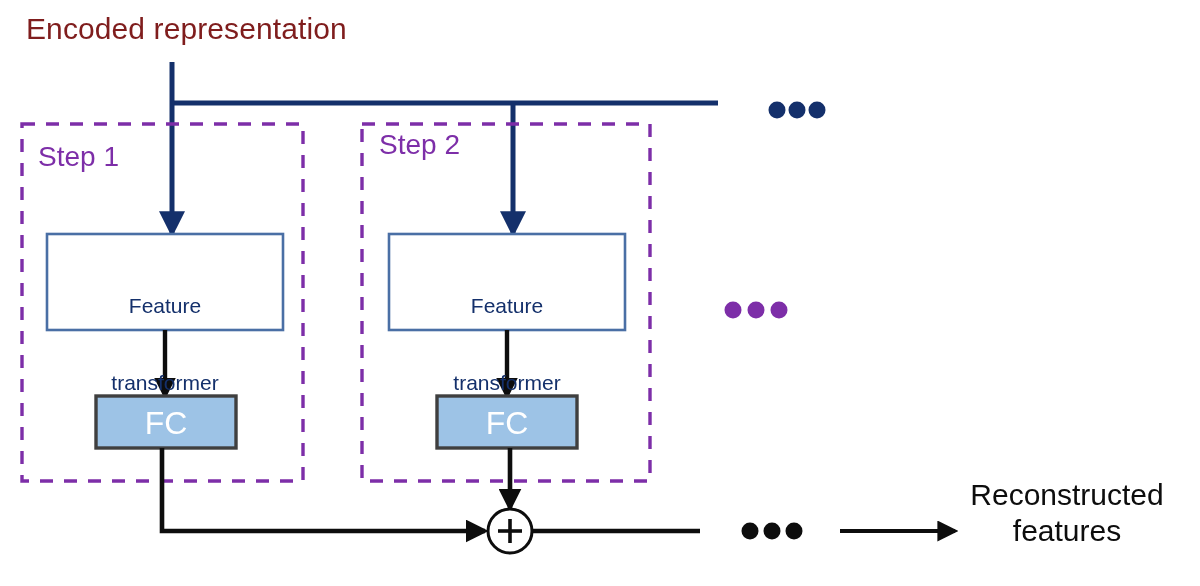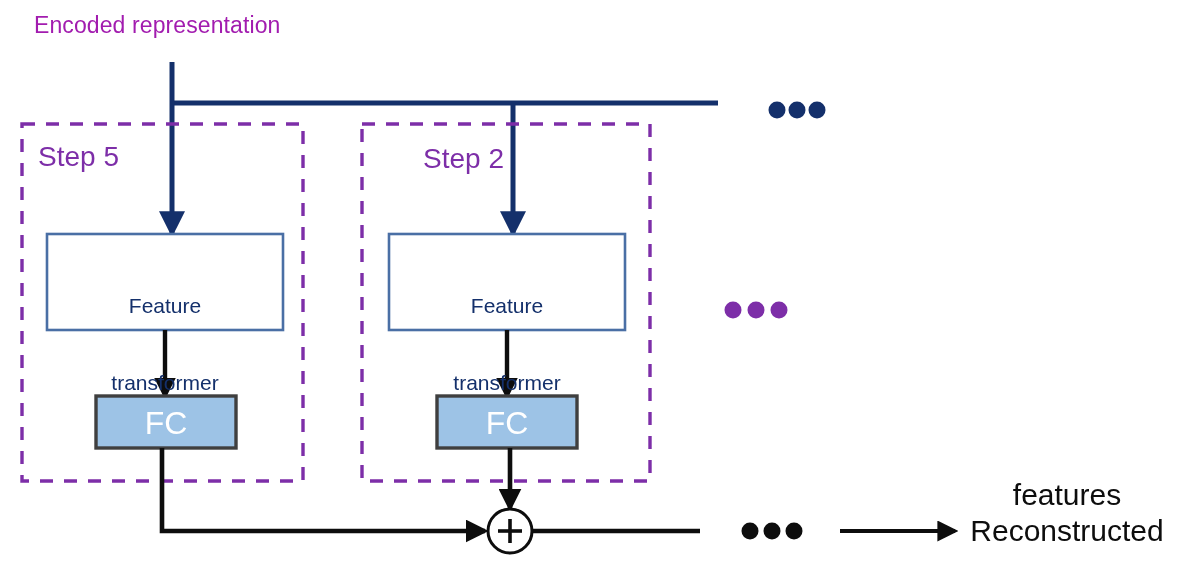--- a/index.html
+++ b/index.html
@@ -23,31 +23,30 @@
     height: 586px;
   }
   .lbl {
     position: absolute;
     white-space: pre;
     line-height: 1.08;
   }
   .title-label {
     left: 26px;
     top: 13px;
-    font-size: 23px;
-    color: #a21caf;
+    font-size: 30px;
+    color: #7f1d1d;
     letter-spacing: 0.1px;
-    margin-left: 8px;
   }
   .step-label {
     font-size: 28px;
     color: #7d2ea8;
   }
   #step-1-label { left: 38px; top: 142px; }
-  #step-2-label { left: 379px; top: 144px; margin-left: 44px; }
+  #step-2-label { left: 379px; top: 130px; }
   .ft-label {
     font-size: 21px;
     color: #14306b;
     text-align: center;
     line-height: 1.22;
   }
   #feature-transformer-1-label { left: 47px; top: 242px; width: 236px; }
   #feature-transformer-2-label { left: 389px; top: 242px; width: 236px; }
   .fc-label {
     font-size: 32px;
@@ -124,33 +123,33 @@
     </g>
     <g>
       <circle cx="750" cy="531" r="8.5" fill="#0d0d0d"></circle>
       <circle cx="772" cy="531" r="8.5" fill="#0d0d0d"></circle>
       <circle cx="794" cy="531" r="8.5" fill="#0d0d0d"></circle>
     </g>
   </svg>
 
   <div class="lbl title-label">Encoded representation</div>
 
-  <div class="lbl step-label" id="step-1-label">Step 5</div>
+  <div class="lbl step-label" id="step-1-label">Step 1</div>
 
   <div class="lbl step-label" id="step-2-label">Step 2</div>
 
   <div class="lbl ft-label" id="feature-transformer-1-label">
     <div>Feature</div>
     <div>transformer</div>
   </div>
 
   <div class="lbl ft-label" id="feature-transformer-2-label">
     <div>Feature</div>
     <div>transformer</div>
   </div>
 
   <div class="lbl fc-label" id="fc-1-label">FC</div>
 
   <div class="lbl fc-label" id="fc-2-label">FC</div>
 
-  <div class="lbl output-label" id="reconstructed-features-label"><div>features</div><div>Reconstructed</div></div>
+  <div class="lbl output-label" id="reconstructed-features-label"><div>Reconstructed</div><div>features</div></div>
 
 </div>
 
 </body></html>

